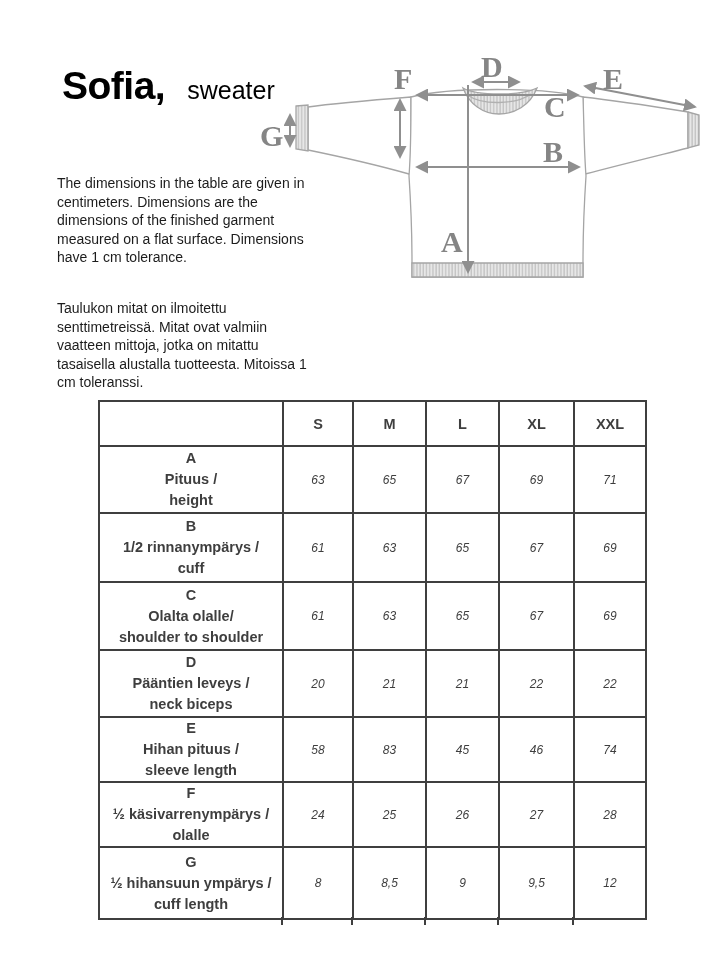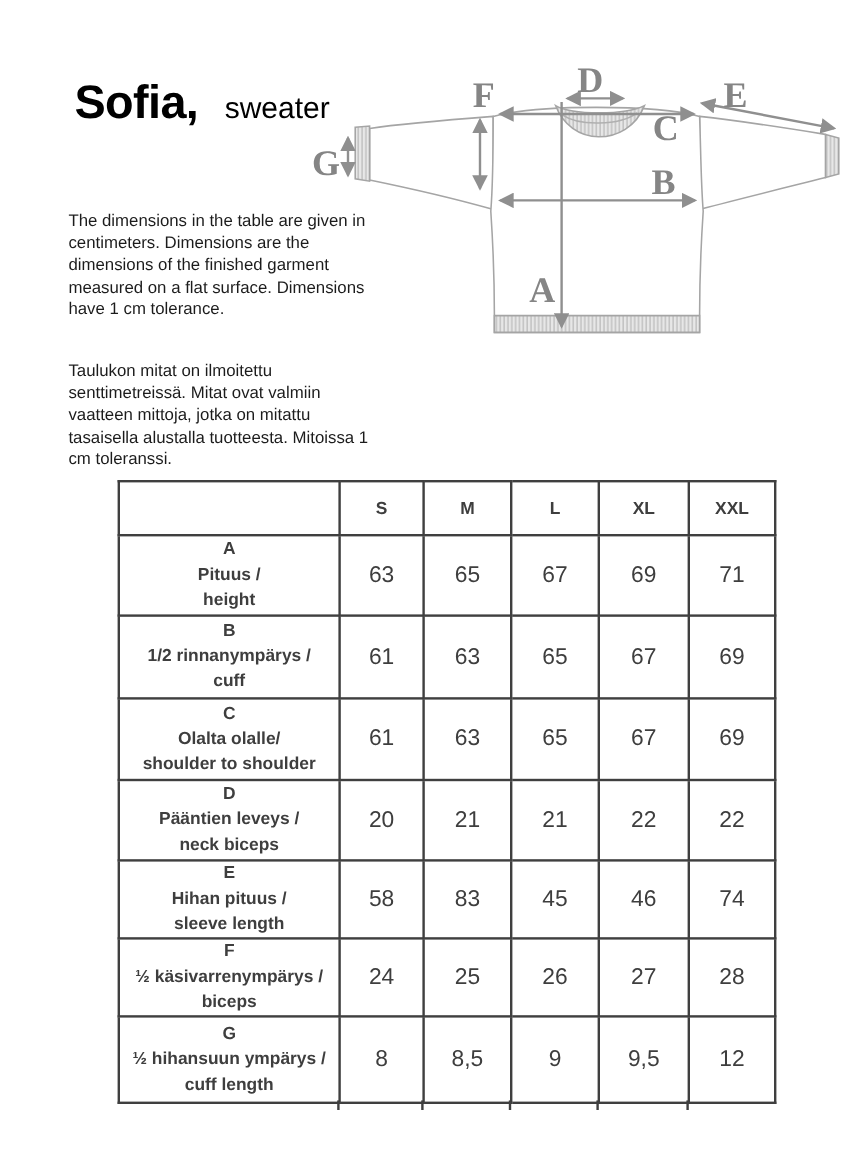--- a/index.html
+++ b/index.html
@@ -16,21 +16,21 @@
   #sweater-diagram{position:absolute;left:250px;top:38px;width:470px;height:252px;}
   .dim-letter{font-family:"Liberation Serif","DejaVu Serif",serif;font-weight:bold;font-size:30px;fill:#858585;}
   table.size-table{
     position:absolute;left:98px;top:400px;width:547px;
     border-collapse:collapse;table-layout:fixed;
     color:#3e3e3e;
   }
   table.size-table td{border:2px solid #3f3f3f;text-align:center;vertical-align:middle;padding:0;}
   .hdr{font-weight:bold;font-size:14.5px;}
   .rowlabel{font-weight:bold;font-size:14.5px;line-height:21px;}
-  .val{font-size:19px;}
+  .val{font-size:12px;font-style:italic;}
   .tail{position:absolute;top:917px;width:2px;height:8px;background:#3f3f3f;}
 </style>
 </head>
 <body>
 
 <div class="title">
   <span class="name">Sofia,</span><span class="type">sweater</span>
 </div>
 
 <div class="para" id="intro-en">The dimensions in the table are given in centimeters. Dimensions are the dimensions of the finished garment measured on a flat surface. Dimensions have 1 cm tolerance.</div>
@@ -154,21 +154,21 @@
     <td class="val">58</td>
     <td class="val">83</td>
     <td class="val">45</td>
     <td class="val">46</td>
     <td class="val">74</td>
   </tr>
   <tr style="height:65px">
     <td class="rowlabel">
       <div>F</div>
       <div>½  käsivarrenympärys /</div>
-      <div>biceps</div>
+      <div>olalle</div>
     </td>
     <td class="val">24</td>
     <td class="val">25</td>
     <td class="val">26</td>
     <td class="val">27</td>
     <td class="val">28</td>
   </tr>
   <tr style="height:72px">
     <td class="rowlabel">
       <div>G</div>

